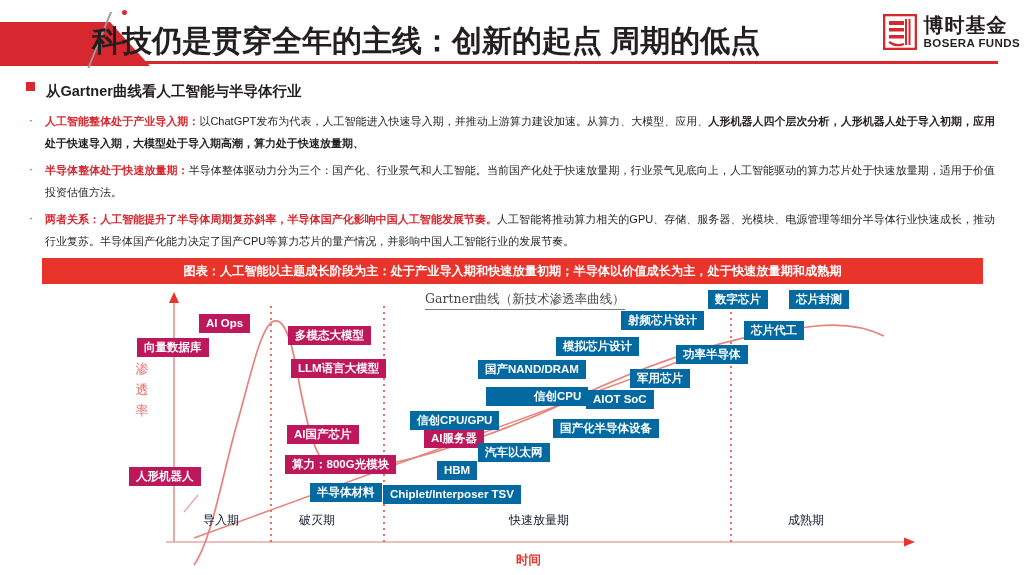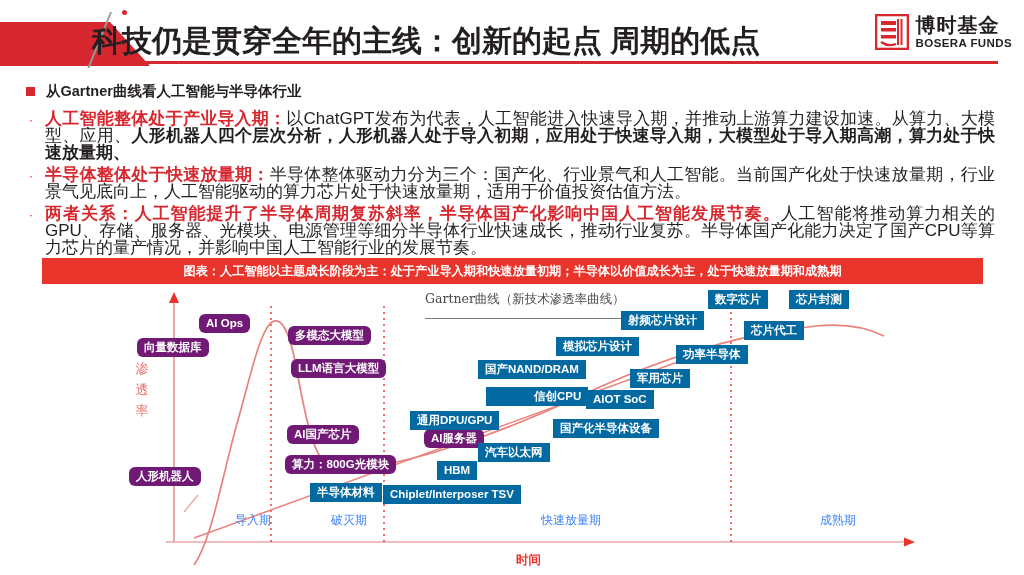--- a/index.html
+++ b/index.html
@@ -15,58 +15,58 @@
     background:#D7282F;
     clip-path:polygon(0 0,110px 0,150px 44px,0 44px);}
   .hdr-diag{position:absolute;left:110px;top:12px;width:2px;height:56px;
     background:#9a9a9a;transform:skewX(-22deg);transform-origin:top left;}
   .hdr-diag-dot{position:absolute;left:122px;top:10px;width:5px;height:5px;border-radius:50%;
     background:#D7282F;}
   .hdr-title{position:absolute;left:92px;top:19px;width:690px;height:44px;
     font-size:30px;font-weight:bold;color:#231f20;line-height:44px;white-space:nowrap;
     letter-spacing:0px;}
   .hdr-rule{position:absolute;left:92px;top:61px;width:906px;height:3px;background:#D7282F;}
-  .logo{position:absolute;right:12px;top:8px;height:48px;display:flex;align-items:center;gap:7px;}
+  .logo{position:absolute;right:4px;top:8px;height:48px;display:flex;align-items:center;gap:7px;}
   .logo-mark{width:34px;height:36px;position:relative;}
   .logo-text{display:flex;flex-direction:column;line-height:1;}
   .logo-cn{font-size:20px;font-weight:bold;color:#231f20;letter-spacing:1px;}
   .logo-en{font-size:11.5px;font-weight:bold;color:#231f20;letter-spacing:.4px;margin-top:3px;}
 
   
   .body-copy{position:absolute;left:26px;top:82px;width:975px;}
-  .h-bullet{display:flex;align-items:center;gap:11px;margin-bottom:9px;}
+  .h-bullet{display:flex;gap:11px;margin-bottom:9px;}
   .sq{width:9px;height:9px;background:#D7282F;flex:none;}
   .h-bullet-txt{font-size:14.5px;font-weight:bold;color:#231f20;}
   .para{display:flex;gap:9px;margin-bottom:5px;}
   .dot{color:#D7282F;font-size:13px;line-height:19px;flex:none;width:10px;text-align:center;}
-  .ptxt{font-size:17px;line-height:17px;color:#231f20;text-align:justify;width:950px;}
+  .ptxt{font-size:11px;line-height:22px;color:#231f20;text-align:justify;width:950px;}
   .red-b{color:#D7282F;font-weight:bold;}
   .blk-b{color:#231f20;font-weight:bold;}
 
   
   .banner{position:absolute;left:42px;top:258px;width:941px;height:26px;
     background:#E8342B;color:#fff;font-size:12.2px;font-weight:bold;
     display:flex;align-items:center;justify-content:center;text-align:center;}
 
   
   .chart{position:absolute;left:16px;top:290px;width:992px;height:278px;}
   .chart svg{position:absolute;left:0;top:0;}
   .lab{position:absolute;font-size:11.5px;font-weight:bold;white-space:nowrap;
     padding:3px 7px;line-height:13px;}
-  .lab.black{background:#701a75;color:#fff;border-radius:6px;}
+  .lab.black{background:#be185d;color:#fff;}
   .lab.red{background:#0369a1;color:#fff;}
-  .axis-txt{position:absolute;font-size:12px;color:#3b82f6;white-space:nowrap;
-    font-family:Liberation Mono, monospace;margin-left:32px;}
+  .axis-txt{position:absolute;font-size:12px;color:#0f172a;white-space:nowrap;
+    font-family:Liberation Mono, monospace;}
   .axis-red{position:absolute;font-size:12.5px;color:#E8342B;font-weight:bold;
     font-family:"DejaVu Serif","Liberation Serif",serif;white-space:nowrap;text-align:right;}
   .ylab{position:absolute;left:117px;top:68px;width:18px;font-size:13px;color:#e8706b;
     font-family:"DejaVu Serif","Liberation Serif",serif;line-height:21px;text-align:center;}
   .gartner-title{position:absolute;left:409px;top:1px;font-size:12.5px;color:#4a4a4a;
     font-family:"DejaVu Serif","Liberation Serif",serif;border-bottom:1px solid #7a7a7a;
-    padding-bottom:10px;white-space:nowrap;}
+    padding-bottom:1px;white-space:nowrap;}
 </style>
 </head>
 <body>
 
 <div class="header">
   <div class="hdr-shape"></div>
   <div class="hdr-diag"></div>
   <div class="hdr-diag-dot"></div>
   <div class="hdr-title">科技仍是贯穿全年的主线：创新的起点 周期的低点</div>
   <div class="hdr-rule"></div>
@@ -150,21 +150,21 @@
   <div class="lab black" style="left:275px;top:69px;">LLM语言大模型</div>
   <div class="lab black" style="left:271px;top:135px;">AI国产芯片</div>
   <div class="lab black" style="left:269px;top:165px;">算力：800G光模块</div>
   <div class="lab black" style="left:408px;top:139px;">AI服务器</div>
   <div class="lab black" style="left:113px;top:177px;">人形机器人</div>
 
   <div class="lab red" style="left:270px;top:193px;margin-left:24px;">半导体材料</div>
   <div class="lab red" style="left:367px;top:195px;">Chiplet/Interposer TSV</div>
   <div class="lab red" style="left:421px;top:171px;">HBM</div>
   <div class="lab red" style="left:462px;top:153px;">汽车以太网</div>
-  <div class="lab red" style="left:394px;top:121px;">通用DPU/GPU</div>
+  <div class="lab red" style="left:394px;top:121px;">信创CPU/GPU</div>
   <div class="lab red" style="left:537px;top:129px;">国产化半导体设备</div>
   <div class="lab red" style="left:470px;top:97px;padding-left:48px;">信创CPU</div>
   <div class="lab red" style="left:570px;top:100px;">AIOT SoC</div>
   <div class="lab red" style="left:462px;top:70px;">国产NAND/DRAM</div>
   <div class="lab red" style="left:614px;top:79px;">军用芯片</div>
   <div class="lab red" style="left:540px;top:47px;">模拟芯片设计</div>
   <div class="lab red" style="left:660px;top:55px;">功率半导体</div>
   <div class="lab red" style="left:605px;top:21px;">射频芯片设计</div>
   <div class="lab red" style="left:692px;top:0px;">数字芯片</div>
   <div class="lab red" style="left:728px;top:31px;">芯片代工</div>

